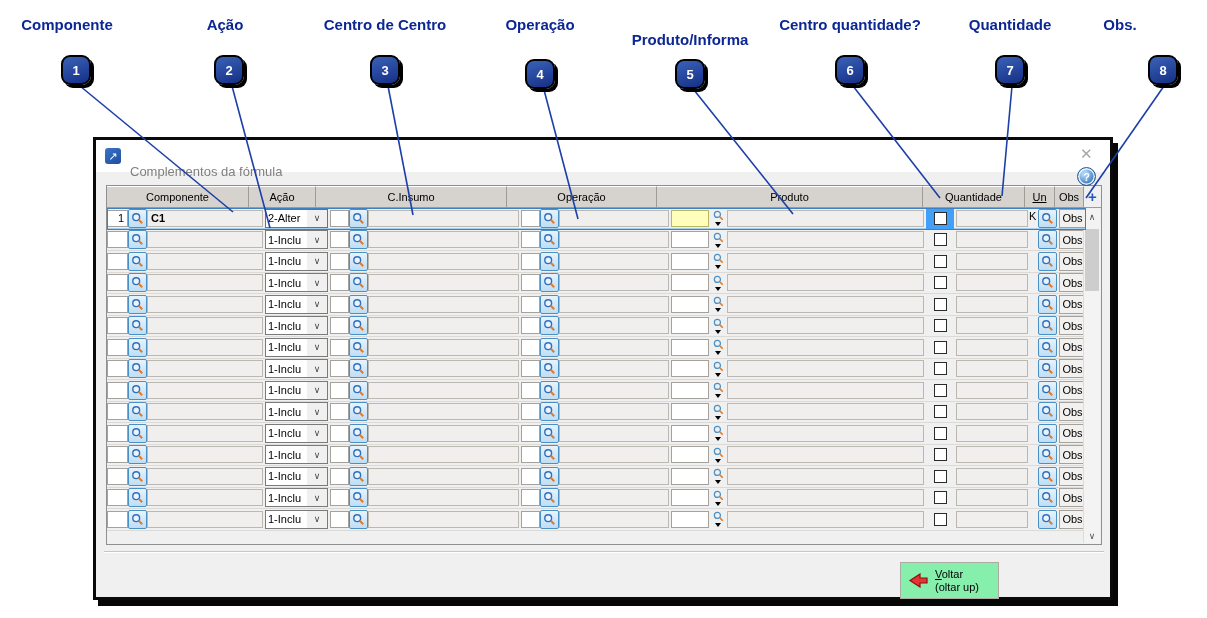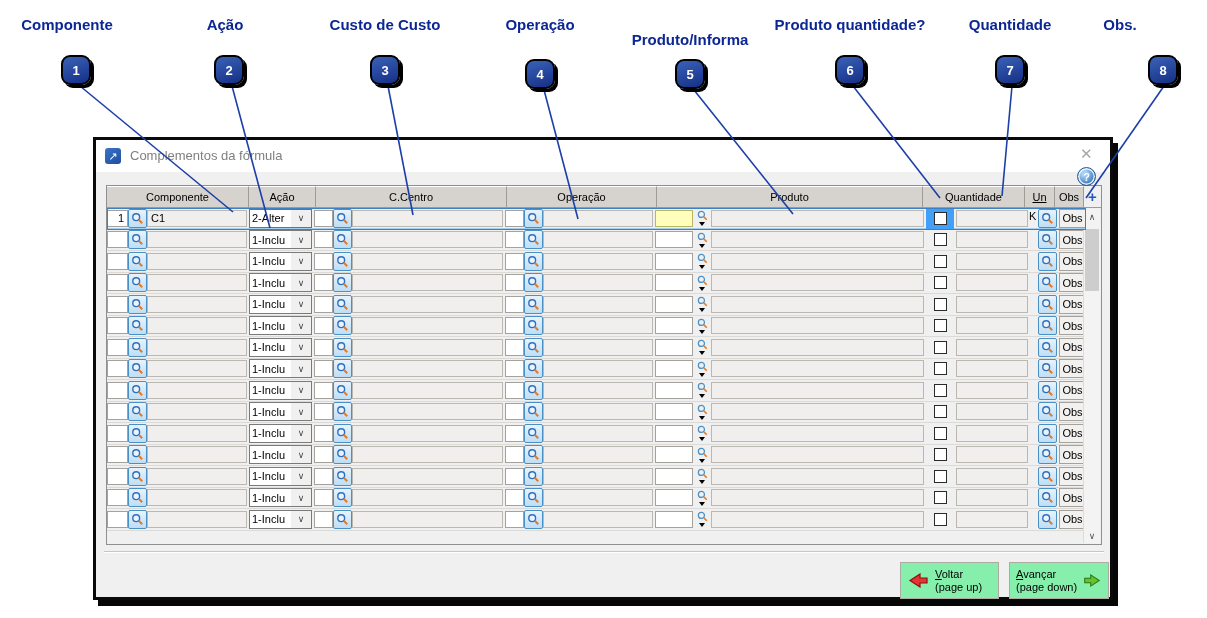--- a/index.html
+++ b/index.html
@@ -14,21 +14,21 @@
            display:flex; align-items:center; justify-content:center; z-index:30; }
   #lines { position:absolute; left:0; top:0; width:1207px; height:618px; z-index:25; pointer-events:none; }
 
   
   #win { position:absolute; left:93px; top:137px; width:1020px; height:463px;
          background:#f0f0f0; border:3px solid #0a0a0a; box-shadow:5px 6px 0 #060606; z-index:10; }
   #titlebar { position:relative; height:32px; background:#ffffff; }
   #title-icon { position:absolute; left:9px; top:8px; width:16px; height:16px; border-radius:3px;
                 background:linear-gradient(145deg,#3a73c9,#1f4e9e); color:#fff; font-size:11px;
                 display:flex; align-items:center; justify-content:center; }
-  #title-text { position:absolute; left:34px; top:8px; font-size:13px; color:#7f7f7f; }
+  #title-text { position:absolute; left:34px; top:24px; font-size:13px; color:#7f7f7f; }
   #close-x { position:absolute; left:984px; top:5px; font-size:15px; color:#a6a6a6; }
 
   
   #grid { position:absolute; left:10px; top:45px; width:996px; height:360px;
           background:#f0f0f0; border:1px solid #8f8f8f; }
   #help-icon { position:absolute; left:981px; top:27px; width:19px; height:19px; border-radius:50%;
                background:radial-gradient(circle at 35% 30%, #a9d0f5 15%, #4f8cc9 60%, #2a65ad);
                border:1px solid #27578f; box-shadow:inset 0 0 0 1.5px rgba(255,255,255,.85);
                color:#fff; font-weight:bold; font-size:11px; display:flex; align-items:center; justify-content:center; z-index:12; }
 
@@ -40,21 +40,21 @@
   .h-add{width:17px; background:#f0f0f0; border-top:none; border-right:none; color:#2456c4; font-weight:900; font-size:15px;}
 
   #rows { width:979px; }
   .row { display:flex; align-items:center; height:21.5px; width:979px; border-bottom:1px solid #dcdad6; background:#f0f0f0; position:relative; }
   .row.selected { outline:1px solid #3f80c0; outline-offset:-1px; box-shadow:0 0 0 1px #a8cdea inset; z-index:2; }
 
   .cell { height:17px; font-size:11px; display:flex; align-items:center; }
   .num { width:21px; background:#fff; border:1px solid #a5a29d; justify-content:flex-end; padding-right:3px; }
   .small { width:19px; background:#fff; border:1px solid #a5a29d; }
   .field { background:#f0efed; border:1px solid #bbb8b2; padding-left:3px; color:#000; overflow:hidden; white-space:nowrap; }
-  .comp-field { width:100px; }
+  .comp-field { width:116px;font-weight:bold; }
   .cc-field { width:151px; }
   .op-field { width:110px; }
   .prod-field { flex:1; }
   .qty-field { width:72px; }
 
   .mag-btn { width:19px; height:19px; padding:0; border:1px solid #4a90c4; border-radius:2px;
              background:linear-gradient(180deg,#e7f3fc,#bfdef5); display:flex; align-items:center; justify-content:center; }
   .acao { width:63px; height:19px; margin-left:2px; border:1px solid #7a7a7a; background:#f0f0f0; display:flex; align-items:center; }
   .row.selected .acao { border-color:#3c7fb1; }
   .dd-text { width:41px; height:17px; background:#fff; font-size:11px; padding-left:2px; display:flex; align-items:center; overflow:hidden; white-space:nowrap; }
@@ -101,48 +101,48 @@
       <line x1="694" y1="90" x2="793" y2="214" stroke="#1d3fa8" stroke-width="1.6"></line>
       <line x1="853" y1="86" x2="940" y2="198" stroke="#1d3fa8" stroke-width="1.6"></line>
       <line x1="1012" y1="86" x2="1002" y2="196" stroke="#1d3fa8" stroke-width="1.6"></line>
       <line x1="1164" y1="86" x2="1086" y2="198" stroke="#1d3fa8" stroke-width="1.6"></line>
     </svg>
   <div id="callouts">
       <div class="callout-label" style="left: 67px; top: 16px;">Componente</div>
       <div class="badge" style="left: 76px; top: 55px;">1</div>
       <div class="callout-label" style="left: 225px; top: 16px;">Ação</div>
       <div class="badge" style="left: 229px; top: 55px;">2</div>
-      <div class="callout-label" style="left: 385px; top: 16px;">Custo de Custo</div>
+      <div class="callout-label" style="left: 385px; top: 16px;">Centro de Centro</div>
       <div class="badge" style="left: 385px; top: 55px;">3</div>
       <div class="callout-label" style="left: 540px; top: 16px;">Operação</div>
       <div class="badge" style="left: 540px; top: 59px;">4</div>
       <div class="callout-label" style="left: 690px; top: 31px;">Produto/Informa</div>
       <div class="badge" style="left: 690px; top: 59px;">5</div>
-      <div class="callout-label" style="left: 850px; top: 16px;">Produto quantidade?</div>
+      <div class="callout-label" style="left: 850px; top: 16px;">Centro quantidade?</div>
       <div class="badge" style="left: 850px; top: 55px;">6</div>
       <div class="callout-label" style="left: 1010px; top: 16px;">Quantidade</div>
       <div class="badge" style="left: 1010px; top: 55px;">7</div>
       <div class="callout-label" style="left: 1120px; top: 16px;">Obs.</div>
       <div class="badge" style="left: 1163px; top: 55px;">8</div>
     </div>
 
   <div id="win">
     <div id="titlebar">
       <div id="title-icon">↗</div>
       <div id="title-text">Complementos da fórmula</div>
       <div id="close-x">✕</div>
     </div>
 
     <div id="help-icon">?</div>
 
     <div id="grid">
       <div id="hdr">
         <div class="h h-comp">Componente</div>
         <div class="h h-acao">Ação</div>
-        <div class="h h-cc">C.Centro</div>
+        <div class="h h-cc">C.Insumo</div>
         <div class="h h-op">Operação</div>
         <div class="h h-prod">Produto</div>
         <div class="h h-qty">Quantidade</div>
         <div class="h h-un">Un</div>
         <div class="h h-obs">Obs</div>
         <div class="h h-add">+</div>
       </div>
       <div id="rows">
           <div class="row selected">
     <div class="cell num">1</div>
@@ -918,27 +918,18 @@
     </div>
 
     <div id="sep"></div>
 
     <button id="btn-voltar" class="nav-btn">
       <svg width="22" height="15" viewBox="0 0 22 15">
         <path d="M13 1 L13 5 L20 5 L20 10 L13 10 L13 14 L3 7.5 Z" fill="#e63434" stroke="#8a1010" stroke-width="1.2"></path>
       </svg>
       <span class="btn-text">
         <span><u>V</u>oltar</span><br>
-        <span>(page up)</span>
+        <span>(oltar up)</span>
       </span>
     </button>
 
-    <button id="btn-avancar" class="nav-btn">
-      <span class="btn-text">
-        <span><u>A</u>vançar</span><br>
-        <span>(page down)</span>
-      </span>
-      <svg width="22" height="15" viewBox="0 0 22 15">
-        <path d="M9 1 L9 5 L2 5 L2 10 L9 10 L9 14 L19 7.5 Z" fill="#63c432" stroke="#2d7310" stroke-width="1.2"></path>
-      </svg>
-    </button>
   </div>
 </div>
 
 </body></html>

